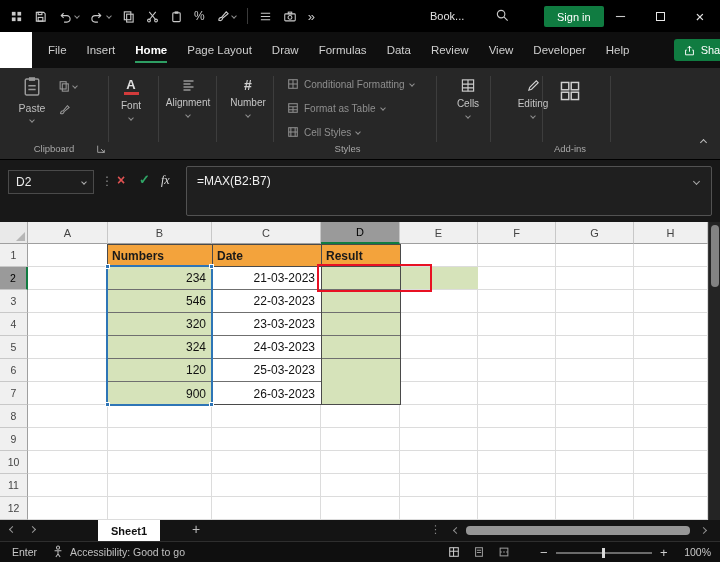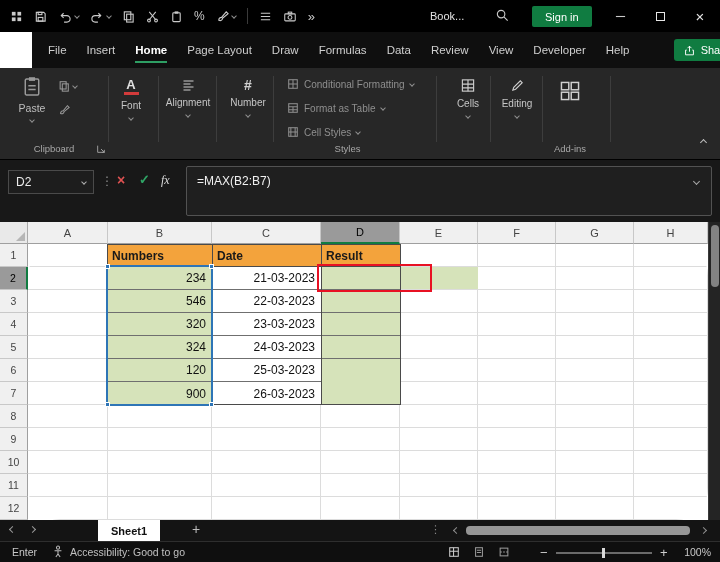--- a/index.html
+++ b/index.html
@@ -12,21 +12,21 @@
   .qitem{display:flex;align-items:center;gap:3px;}
   svg.i{display:block;stroke:#c9c9c9;fill:none;stroke-width:1.2;}
   .glyph{font-size:12px;color:#c9c9c9;line-height:1;}
   .cd,.cu,.cl,.cr{display:inline-block;width:5px;height:5px;border-right:1.3px solid currentColor;border-bottom:1.3px solid currentColor;}
   .cd{transform:rotate(45deg);} .cu{transform:rotate(-135deg);}
   .cl{transform:rotate(135deg);} .cr{transform:rotate(-45deg);}
   .tiny{width:4px;height:4px;color:#8f8f8f;}
   .qsep{width:1px;height:16px;background:#3a3a3a;}
   .docname{position:absolute;left:430px;top:10px;font-size:11px;color:#e2e2e2;}
   .search-btn{position:absolute;left:495px;top:8px;}
-  .signin{position:absolute;left:532px;top:6px;height:21px;padding:0 13px;background:#107C41;color:#fff;font-size:11px;display:flex;align-items:center;border-radius:2px;}
+  .signin{position:absolute;left:544px;top:6px;height:21px;padding:0 13px;background:#107C41;color:#fff;font-size:11px;display:flex;align-items:center;border-radius:2px;}
   .winctl{position:absolute;right:0;top:0;height:32px;display:flex;}
   .winctl>div{width:40px;height:32px;display:flex;align-items:center;justify-content:center;color:#e6e6e6;}
   .maxbox{width:9px;height:9px;border:1.2px solid #e6e6e6;}
   .closex{font-size:15px;}
 
   
   .tabsrow{position:absolute;top:32px;left:0;width:720px;height:36px;background:#0f0f0f;display:flex;align-items:center;padding-left:6px;margin-left:32px;}
   .tab{padding:0 10px;font-size:11.5px;color:#cfcfcf;height:36px;display:flex;align-items:center;position:relative;}
   .tab.active{color:#fff;font-weight:bold;}
   .tab.active::after{content:"";position:absolute;left:10px;right:10px;bottom:5px;height:2px;background:#2E9E63;}
@@ -69,21 +69,21 @@
     background-image:
       linear-gradient(90deg,
         transparent 0,transparent 79px,#dcdcdc 79px,#dcdcdc 80px,
         transparent 80px,transparent 183px,#dcdcdc 183px,#dcdcdc 184px,
         transparent 184px,transparent 292px,#dcdcdc 292px,#dcdcdc 293px,
         transparent 293px,transparent 371px,#dcdcdc 371px,#dcdcdc 372px,
         transparent 372px,transparent 449px,#dcdcdc 449px,#dcdcdc 450px,
         transparent 450px,transparent 527px,#dcdcdc 527px,#dcdcdc 528px,
         transparent 528px,transparent 605px,#dcdcdc 605px,#dcdcdc 606px,
         transparent 606px,transparent 679px,#dcdcdc 679px,#dcdcdc 680px),
-      repeating-linear-gradient(180deg,transparent 0,transparent 22px,#dcdcdc 22px,#dcdcdc 23px); border-radius: 32px;}
+      repeating-linear-gradient(180deg,transparent 0,transparent 22px,#dcdcdc 22px,#dcdcdc 23px);}
   .thdr{position:absolute;top:0;height:23px;background:#F3A33C;color:#1a1a1a;font-weight:bold;font-size:12px;display:flex;align-items:center;padding-left:4px;border:1px solid #4a4a4a;}
   .tcol{position:absolute;top:22px;height:139px;border:1px solid #4a4a4a;}
   .tcell{height:23px;border-bottom:1px solid #6f6f6f;font-size:12px;color:#111;display:flex;align-items:center;justify-content:flex-end;padding-right:6px;}
   .tcell:last-child{border-bottom:none;}
   .greenfill{background:#D6E3BA;}
   .e2{position:absolute;left:372px;top:23px;width:78px;height:22px;background:#D6E3BA;}
   .d2cell{justify-content:flex-start;padding-left:4px;overflow:visible;white-space:nowrap;z-index:5;position:relative;}
   .refblue{color:#2E75B6;}
   .caret{display:inline-block;width:1px;height:14px;background:#222;margin-left:1px;}
   .bluebox{position:absolute;left:78px;top:21px;width:107px;height:141px;border:2px solid #2E75B6;z-index:4;}
@@ -315,21 +315,21 @@
     <div class="vline" style="left:436px;"></div>
     <div class="stackbtn" style="left:443px;">
       <svg class="i" width="16" height="15" viewBox="0 0 16 16" style="stroke:#d0d0d0;">
           <rect x="2" y="2" width="12" height="12"></rect>
           <path d="M2 6.5h12M2 10.5h12M8 2v12"></path>
         </svg>
       <span>Cells</span>
       <span class="cd tiny"></span>
     </div>
     <div class="vline" style="left:490px;"></div>
-    <div class="stackbtn" style="left:492px;">
+    <div class="stackbtn" style="left:508px;">
       <svg class="i" width="15" height="15" viewBox="0 0 16 16" style="stroke:#d0d0d0;">
           <path d="M3 13l1-3 7-7 2 2-7 7-3 1z"></path>
         </svg>
       <span>Editing</span>
       <span class="cd tiny"></span>
     </div>
     <div class="vline" style="left:542px;"></div>
     <div class="stackbtn" style="left:545px;top:12px;">
       <svg class="i" width="22" height="22" viewBox="0 0 18 18" style="stroke:#d0d0d0;">
           <rect x="2" y="2" width="6" height="6"></rect>

